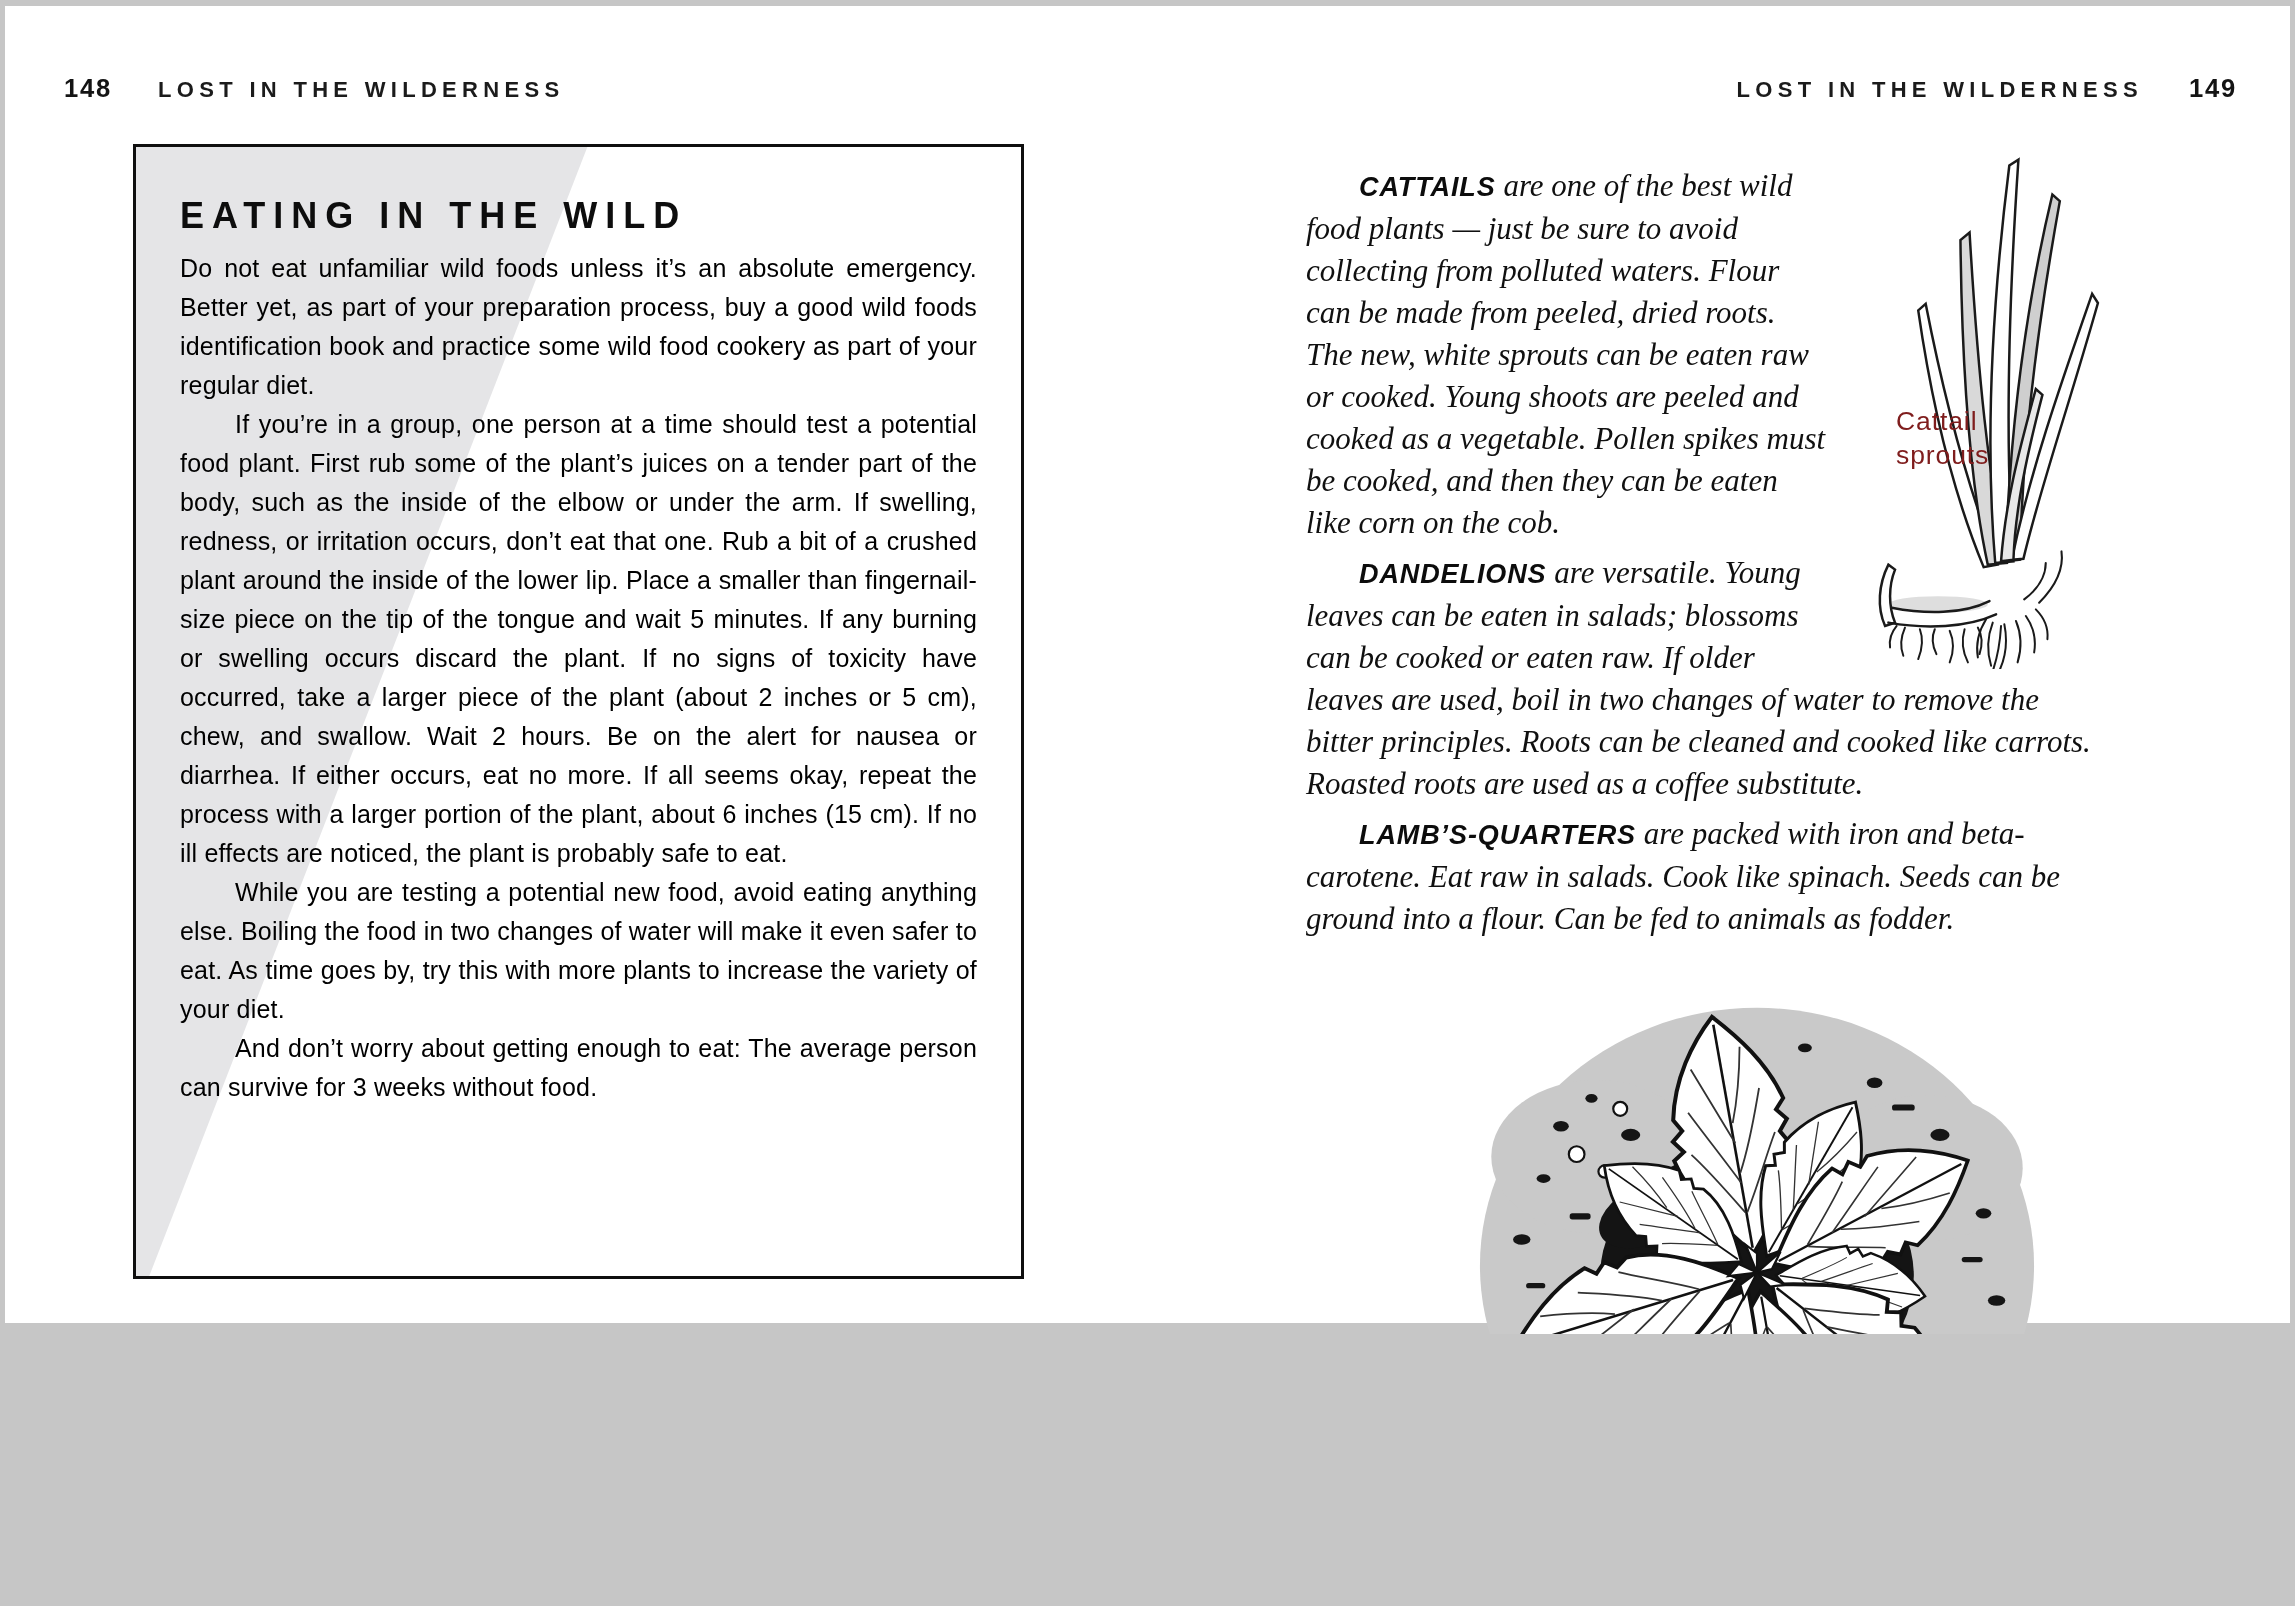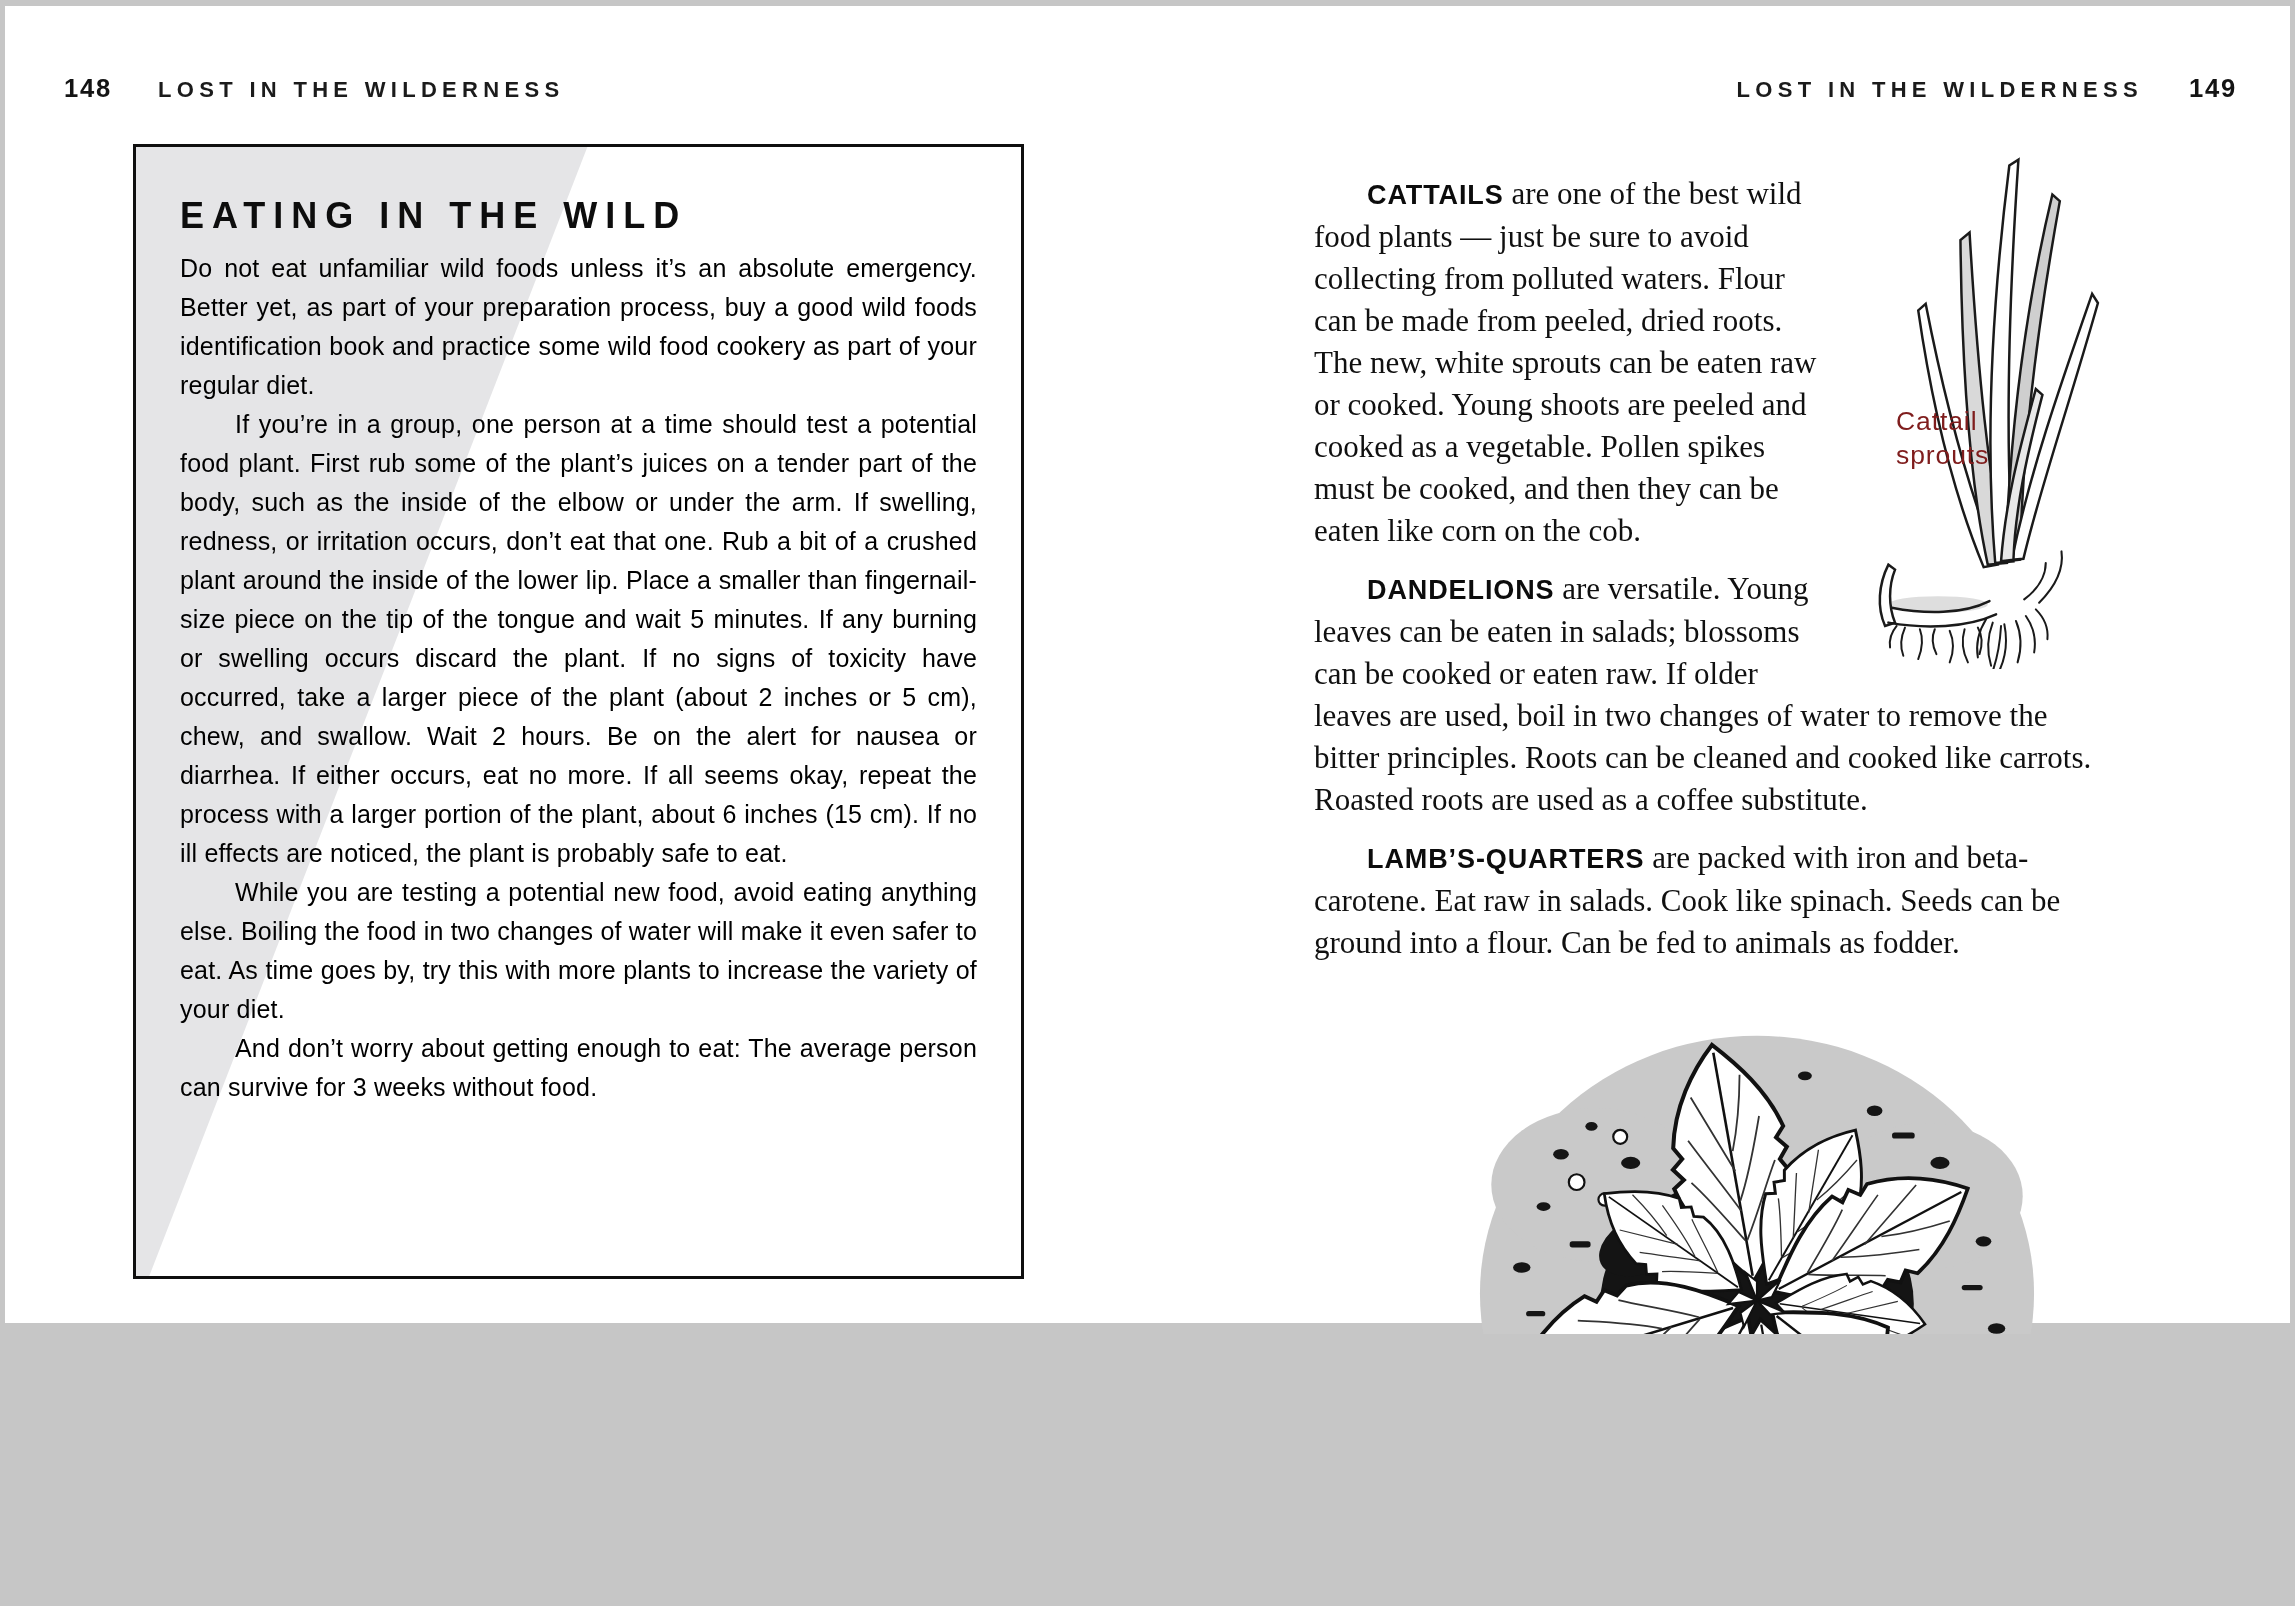--- a/index.html
+++ b/index.html
@@ -22,21 +22,21 @@
   .wild-box .inner{position:relative;padding:32px 44px 0 44px;margin-top:16px;}
   .box-title{font-size:36px;font-weight:700;letter-spacing:8px;margin:0 0 12.4px 0;color:#0d0d0d;}
   .box-body p{margin:0;font-size:25px;line-height:39px;text-align:justify;
             letter-spacing:0.2px;color:#000000;}
   .box-body p.ind{text-indent:55px;}
 
   
   .right-col{position:absolute;left:1298px;top:157px;width:823px;
              font-family:"Liberation Serif","DejaVu Serif",serif;
              font-size:31px;line-height:42px;color:#101010;}
-  .right-col p{margin:16px;text-indent:53px;}
+  .right-col p{margin:8px;text-indent:53px;font-style:italic;}
   .term{font-family:"Liberation Sans",sans-serif;font-weight:700;font-size:27px;
         letter-spacing:0.9px;color:#0c0c0c;}
   .cattail-float{float:right;width:283px;height:530px;position:relative;margin:-17.7px 0 5.3px 12.4px;}
   .cattail-art{position:absolute;left:0;top:0;}
   .caption{font-family:"Liberation Sans",sans-serif;font-size:26.5px;line-height:34px;
            letter-spacing:0.9px;color:#7f1d1d;}
   .cattail-caption{position:absolute;left:58px;top:265px;width:155px;}
   .lamb-wrap{position:relative;height:640px;margin-top:12.4px;}
   .lamb-art{position:absolute;left:141px;top:0;}
   .lamb-caption{position:absolute;left:41px;top:526px;width:265px;}

